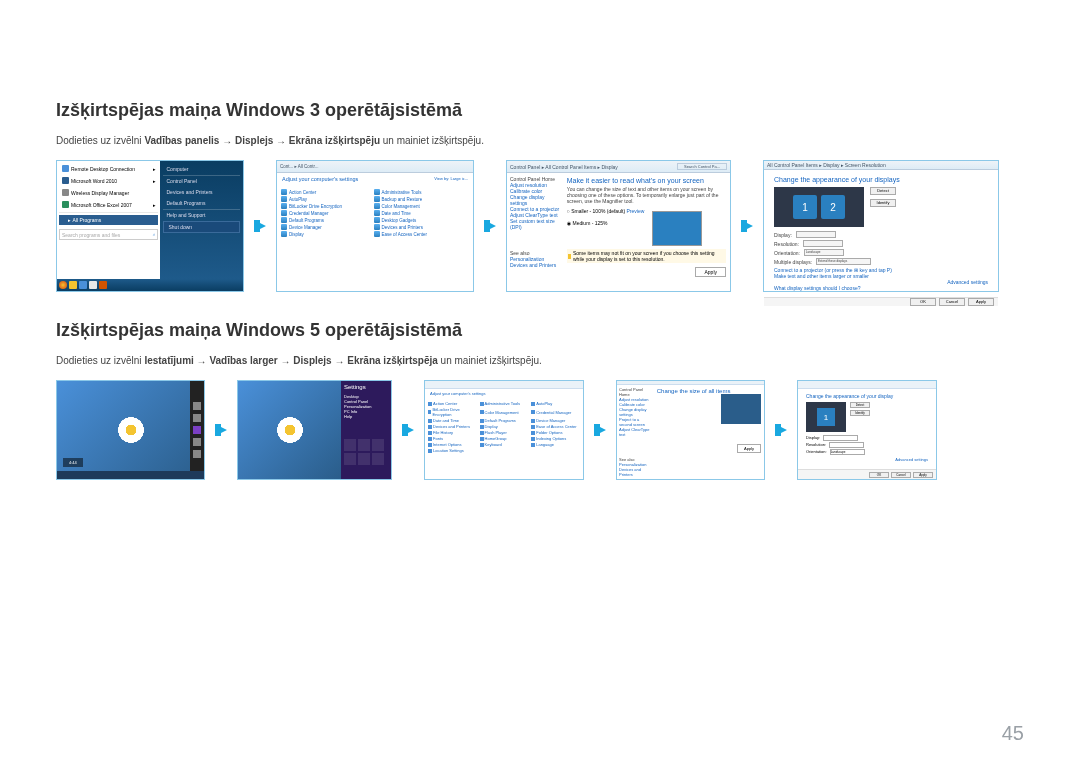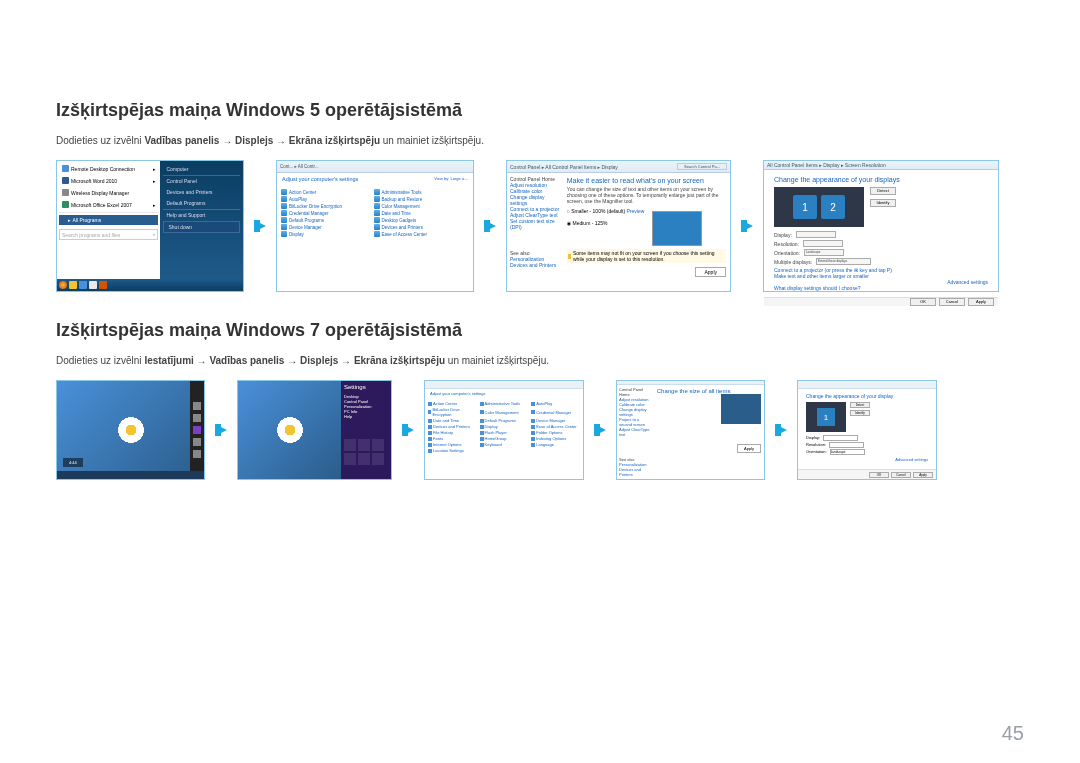--- a/index.html
+++ b/index.html
@@ -280,21 +280,21 @@
     }
     .r8-body { flex: 1; padding: 4px 8px; }
     .r8-mon { width: 40px; height: 30px; background: #2d3748; display: flex; align-items: center; justify-content: center; margin-bottom: 3px; }
     .r8-mon-inner { width: 18px; height: 18px; background: #2a80c0; display: flex; align-items: center; justify-content: center; color: white; font-size: 8px; }
     .r8-footer { height: 10px; background: #f5f5f5; border-top: 1px solid #ddd; display: flex; justify-content: flex-end; gap: 2px; align-items: center; padding: 0 3px; }
     .r8-btn { width: 20px; height: 6px; border: 1px solid #aaa; background: #f0f0f0; }
   </style>
 </head>
 <body>
 
-<h2 class="heading">Izšķirtspējas maiņa Windows 5 operētājsistēmā</h2>
+<h2 class="heading">Izšķirtspējas maiņa Windows 3 operētājsistēmā</h2>
 <p class="description">
   <span>Dodieties uz izvēlni </span><span class="bold">Vadības panelis → Displejs → Ekrāna izšķirtspēju</span><span> un mainiet izšķirtspēju.</span>
 </p>
 
 <div class="row">
 
   <div class="screenshot w7-1">
     <div class="mock-win7-start">
       <div style="display:flex;flex-direction:column;width:100%;">
         <div style="display:flex;flex:1;">
@@ -518,23 +518,23 @@
       <div class="res-footer">
         <div class="res-btn" style="font-size:4px;text-align:center;">OK</div>
         <div class="res-btn" style="font-size:4px;text-align:center;">Cancel</div>
         <div class="res-btn" style="font-size:4px;text-align:center;">Apply</div>
       </div>
     </div>
   </div>
 
 </div>
 
-<h2 class="heading">Izšķirtspējas maiņa Windows 7 operētājsistēmā</h2>
+<h2 class="heading">Izšķirtspējas maiņa Windows 5 operētājsistēmā</h2>
 <p class="description">
-  <span>Dodieties uz izvēlni </span><span class="bold">Iestatījumi → Vadības panelis → Displejs → Ekrāna izšķirtspēju</span><span> un mainiet izšķirtspēju.</span>
+  <span>Dodieties uz izvēlni </span><span class="bold">Iestatījumi → Vadības larger → Displejs → Ekrāna izšķirtspēja</span><span> un mainiet izšķirtspēju.</span>
 </p>
 
 <div class="row">
 
   <div class="screenshot w8-1">
     <div class="mock-win8-desktop">
       <div class="daisy"></div>
       <div class="charms">
         <div class="charm"></div>
         <div class="charm"></div>

